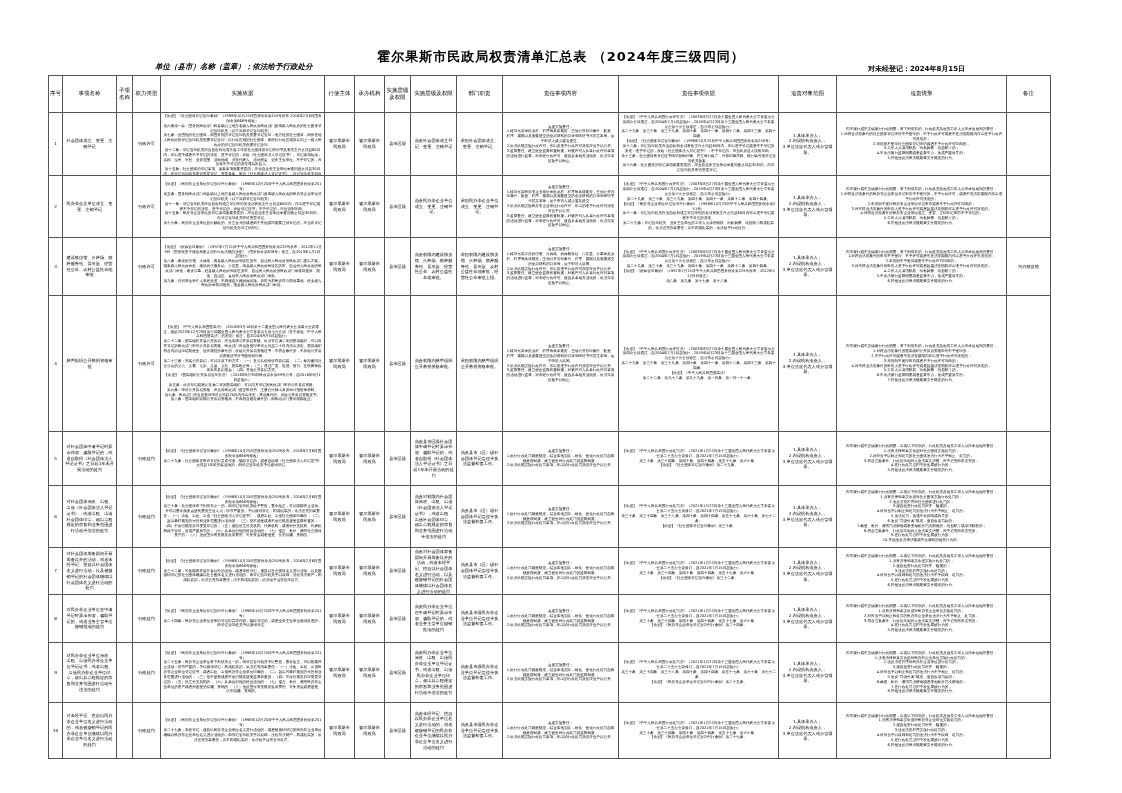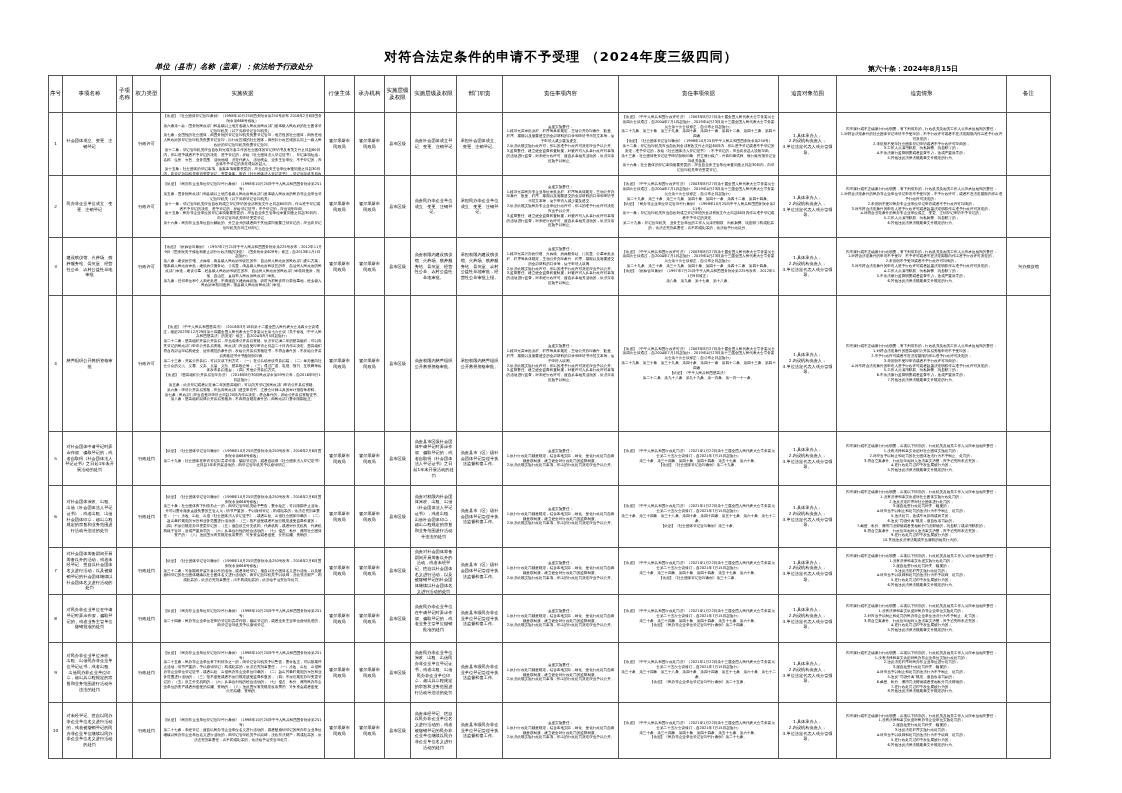--- a/index.html
+++ b/index.html
@@ -16,23 +16,23 @@
   td{text-align:center;}
   .cellwrap{overflow:hidden;white-space:pre-line;word-break:break-all;padding:1px 2px;
         text-align:center;line-height:1.35;}
   td.mid .cellwrap{font-size:4.2px;}
   td.dense .cellwrap{font-size:3.6px;}
 </style>
 </head>
 <body>
 
 <div class="page">
-  <div class="doc-title">对符合法定条件的申请不予受理 （2024年度三级四同）</div>
+  <div class="doc-title">霍尔果斯市民政局权责清单汇总表 （2024年度三级四同）</div>
   <div class="unit-line">单位（县市）名称（盖章）：依法给予行政处分</div>
-  <div class="time-line">第六十条：2024年8月15日</div>
+  <div class="time-line">对未经登记：2024年8月15日</div>
   <div class="tbl-wrap">
     <table id="plist">
         <colgroup>
           <col style="width: 14px;">
           <col style="width: 54px;">
           <col style="width: 16px;">
           <col style="width: 28px;">
           <col style="width: 164px;">
           <col style="width: 30px;">
           <col style="width: 30px;">

